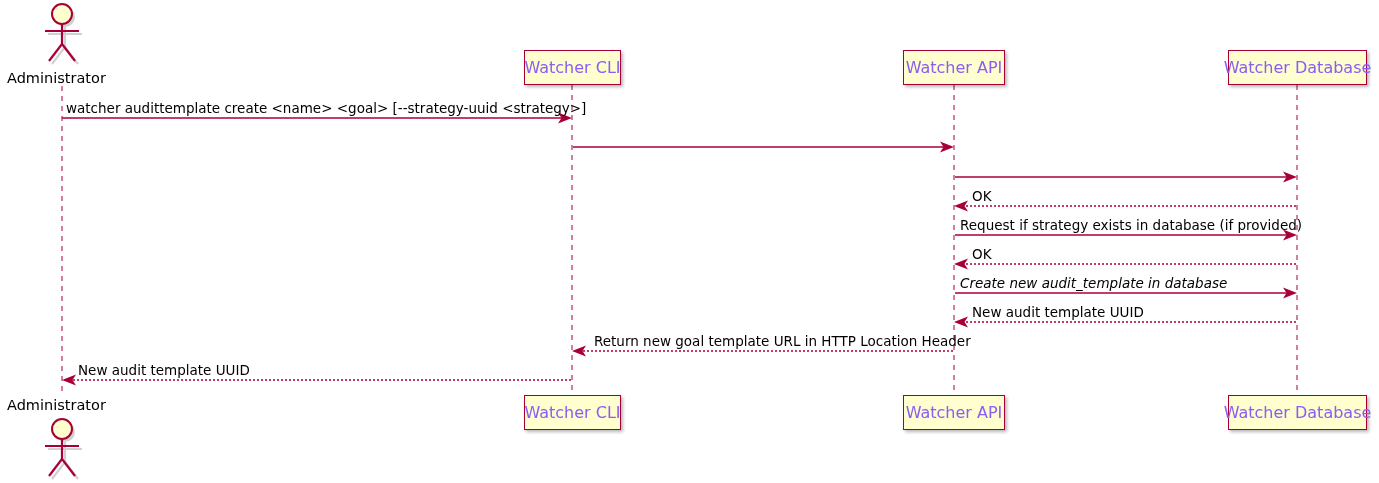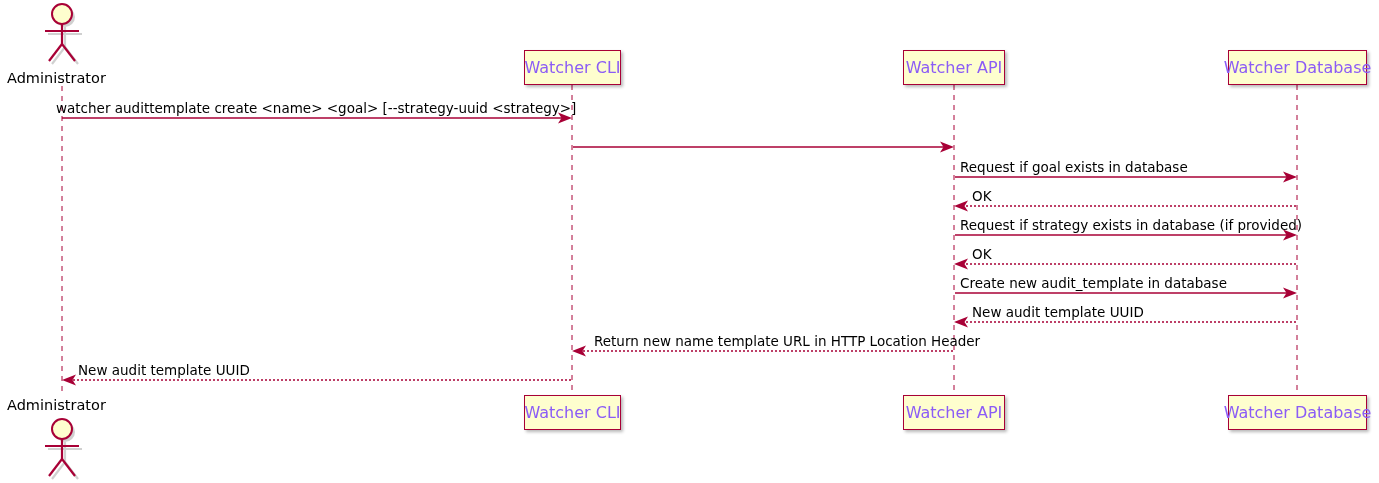--- a/index.html
+++ b/index.html
@@ -176,32 +176,31 @@
   <div class="pbox" style="left:903px; top:50px; width:102px; height:35px;">Watcher API</div>
 
   <div class="pbox" style="left:1228px; top:50px; width:139px; height:35px;">Watcher Database</div>
 
   <div class="pbox" style="left:524px; top:395px; width:97px; height:35px;">Watcher CLI</div>
 
   <div class="pbox" style="left:903px; top:395px; width:102px; height:35px;">Watcher API</div>
 
   <div class="pbox" style="left:1228px; top:395px; width:139px; height:35px;">Watcher Database</div>
 
-  <div class="msg-label" style="left:56px; top:102px;">watcher audittemplate create &lt;name&gt; &lt;goal&gt; [--strategy-uuid &lt;strategy&gt;]</div>
-
-
-  <div class="msg-label" style="left:960px; top:161px;">Request if goal exists in database</div>
+  <div class="msg-label" style="left:66px; top:102px;">watcher audittemplate create &lt;name&gt; &lt;goal&gt; [--strategy-uuid &lt;strategy&gt;]</div>
+
+
 
   <div class="msg-label" style="left:972px; top:190px;">OK</div>
 
   <div class="msg-label" style="left:960px; top:219px;text-align:right;">Request if strategy exists in database (if provided)</div>
 
   <div class="msg-label" style="left:972px; top:248px;">OK</div>
 
-  <div class="msg-label" style="left:960px; top:277px;">Create new audit_template in database</div>
+  <div class="msg-label" style="left:960px; top:277px;font-style:italic;">Create new audit_template in database</div>
 
   <div class="msg-label" style="left:972px; top:306px;">New audit template UUID</div>
 
-  <div class="msg-label" style="left:594px; top:335px;">Return new name template URL in HTTP Location Header</div>
+  <div class="msg-label" style="left:594px; top:335px;">Return new goal template URL in HTTP Location Header</div>
 
   <div class="msg-label" style="left:78px; top:364px;">New audit template UUID</div>
 
 </div>
 
 </body></html>

